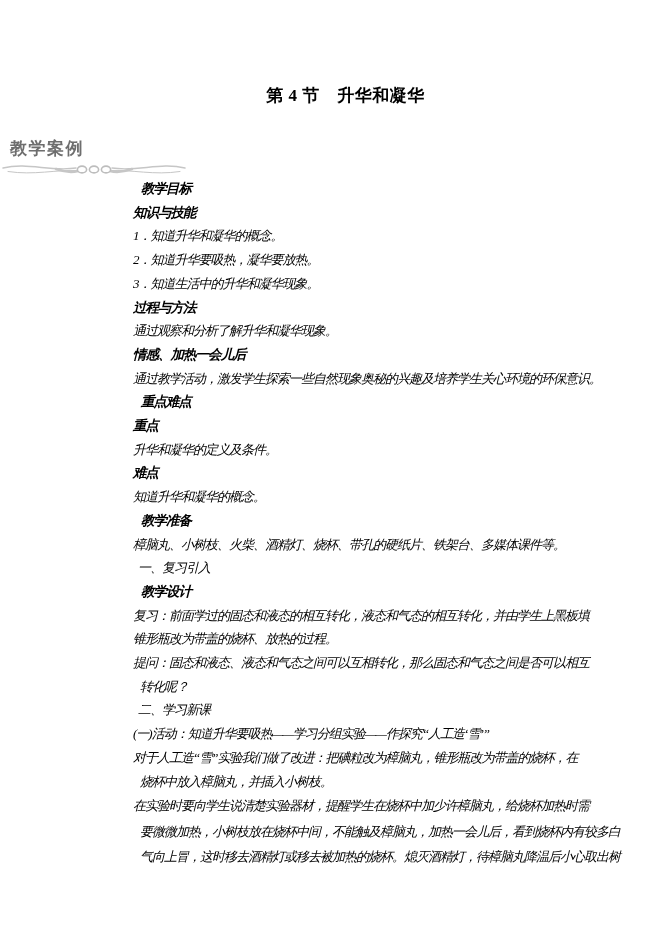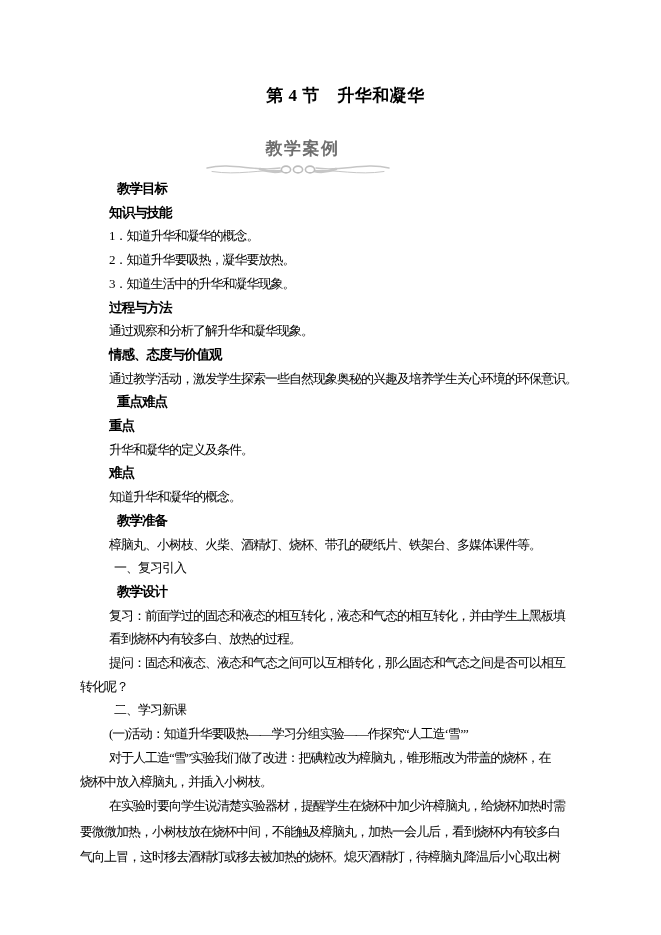--- a/index.html
+++ b/index.html
@@ -18,35 +18,35 @@
     font-family:"Liberation Serif", serif;
     font-weight:bold;
     font-size:17px;
     letter-spacing:0.5px;
     text-indent:30px;
     white-space:nowrap;
   }
   .banner {
     position:absolute;
     top:137px; left:0; width:595px;
-    text-align:center;
+    text-align:left;
   }
   .banner-label {
     display:block;
     font-family:"Liberation Sans", sans-serif;
     font-weight:bold;
     font-size:17px;
     letter-spacing:1.5px;
     color:#6e6e6e;
     text-indent:10px;
   }
   .flourish-wrap { margin-top:0px; }
   .content {
     position:absolute;
-    left:80px; top:177px; width:482px;
+    left:104px; top:177px; width:482px;font-style:italic;
   }
   .line {
     font-size:13px;
     line-height:23.7px;
     letter-spacing:-1px;
     white-space:nowrap;
   }
   .l-sec {
     font-family:"Liberation Sans", sans-serif;
     font-weight:bold;
@@ -54,21 +54,21 @@
     padding-left:37px;
   }
   .l-sub {
     font-family:"Liberation Sans", sans-serif;
     font-weight:bold;
     font-size:13.5px;
     padding-left:29px;
   }
   .i29 { padding-left:29px; }
   .i34 { padding-left:34px; }
-  .i0  { padding-left:0; }
+  .i0  { padding-left:0;margin-left:36px; }
   .wide { line-height:25.6px; }
 </style>
 </head>
 <body>
 
 <div class="page">
 
   <div class="doc-title">第 4 节　升华和凝华</div>
 
   <div class="banner">
@@ -93,33 +93,33 @@
   </div>
 
   <div class="content">
     <div class="line l-sec">教学目标</div>
     <div class="line l-sub">知识与技能</div>
     <div class="line i29">1．知道升华和凝华的概念。</div>
     <div class="line i29">2．知道升华要吸热，凝华要放热。</div>
     <div class="line i29">3．知道生活中的升华和凝华现象。</div>
     <div class="line l-sub">过程与方法</div>
     <div class="line i29">通过观察和分析了解升华和凝华现象。</div>
-    <div class="line l-sub">情感、态度与价值观</div>
+    <div class="line l-sub">情感、加热一会儿后</div>
     <div class="line i29">通过教学活动，激发学生探索一些自然现象奥秘的兴趣及培养学生关心环境的环保意识。</div>
     <div class="line l-sec">重点难点</div>
     <div class="line l-sub">重点</div>
     <div class="line i29">升华和凝华的定义及条件。</div>
     <div class="line l-sub">难点</div>
     <div class="line i29">知道升华和凝华的概念。</div>
     <div class="line l-sec">教学准备</div>
     <div class="line i29">樟脑丸、小树枝、火柴、酒精灯、烧杯、带孔的硬纸片、铁架台、多媒体课件等。</div>
     <div class="line i34">一、复习引入</div>
     <div class="line l-sec">教学设计</div>
     <div class="line i29">复习：前面学过的固态和液态的相互转化，液态和气态的相互转化，并由学生上黑板填</div>
-    <div class="line i29">看到烧杯内有较多白、放热的过程。</div>
+    <div class="line i29">锥形瓶改为带盖的烧杯、放热的过程。</div>
     <div class="line i29">提问：固态和液态、液态和气态之间可以互相转化，那么固态和气态之间是否可以相互</div>
     <div class="line i0">转化呢？</div>
     <div class="line i34">二、学习新课</div>
     <div class="line i29">(一)活动：知道升华要吸热——学习分组实验——作探究“人工造‘雪’”</div>
     <div class="line i29">对于人工造“雪”实验我们做了改进：把碘粒改为樟脑丸，锥形瓶改为带盖的烧杯，在</div>
     <div class="line i0">烧杯中放入樟脑丸，并插入小树枝。</div>
     <div class="line i29 wide">在实验时要向学生说清楚实验器材，提醒学生在烧杯中加少许樟脑丸，给烧杯加热时需</div>
     <div class="line i0 wide">要微微加热，小树枝放在烧杯中间，不能触及樟脑丸，加热一会儿后，看到烧杯内有较多白</div>
     <div class="line i0 wide">气向上冒，这时移去酒精灯或移去被加热的烧杯。熄灭酒精灯，待樟脑丸降温后小心取出树</div>
   </div>

